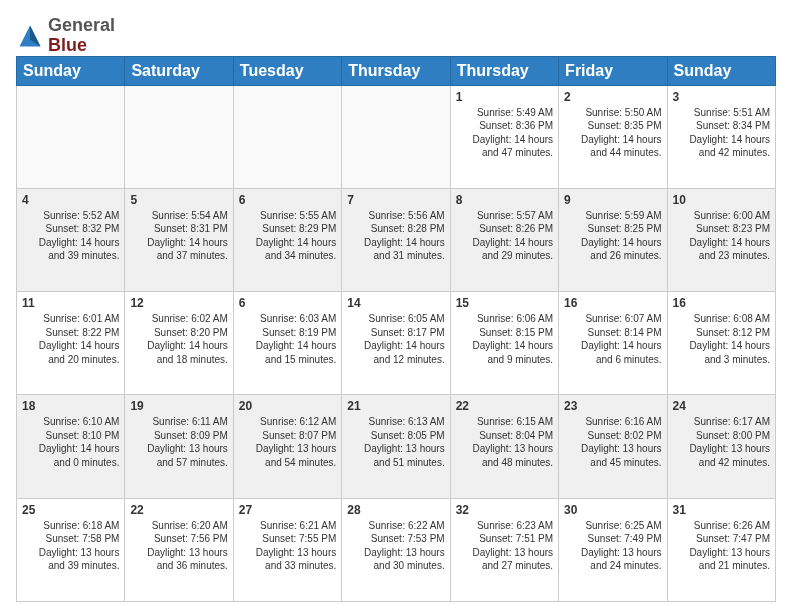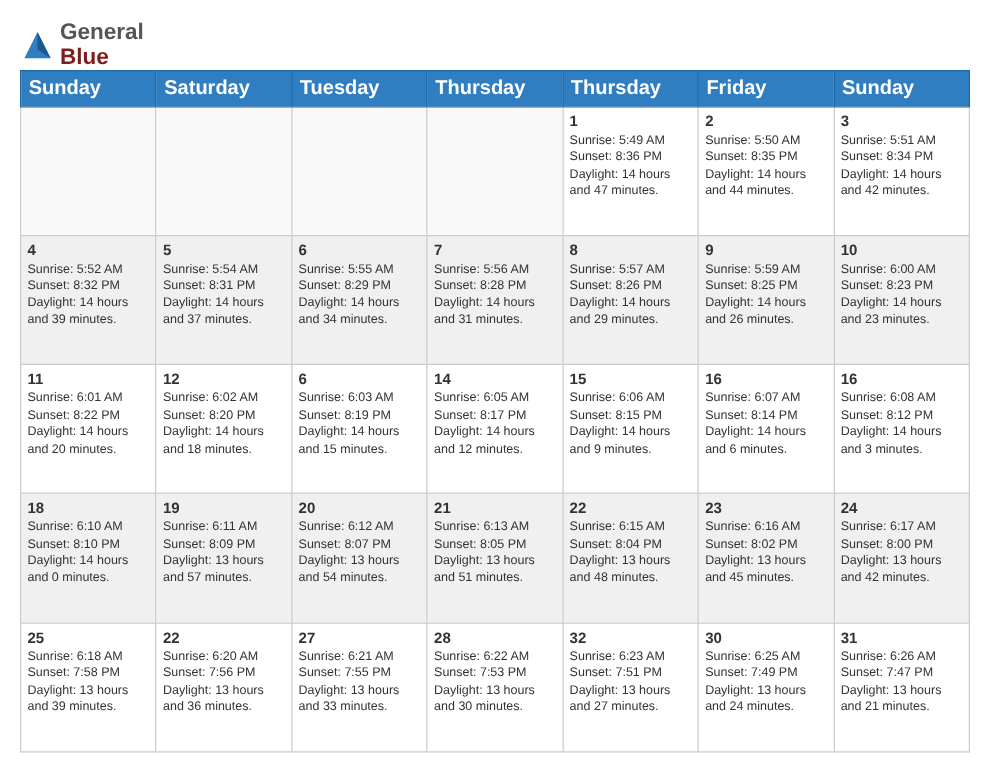--- a/index.html
+++ b/index.html
@@ -87,20 +87,21 @@
     .day-number {
       font-size: 12px;
       font-weight: bold;
       color: #333;
       margin-bottom: 2px;
     }
     .cell-text {
       font-size: 10px;
       line-height: 1.35;
       color: #333;
+      text-align: right;
     }
     .week-row td {
       height: 88px;
     }
   </style>
 </head>
 <body>
 
 <div class="page">
   <div class="header">

